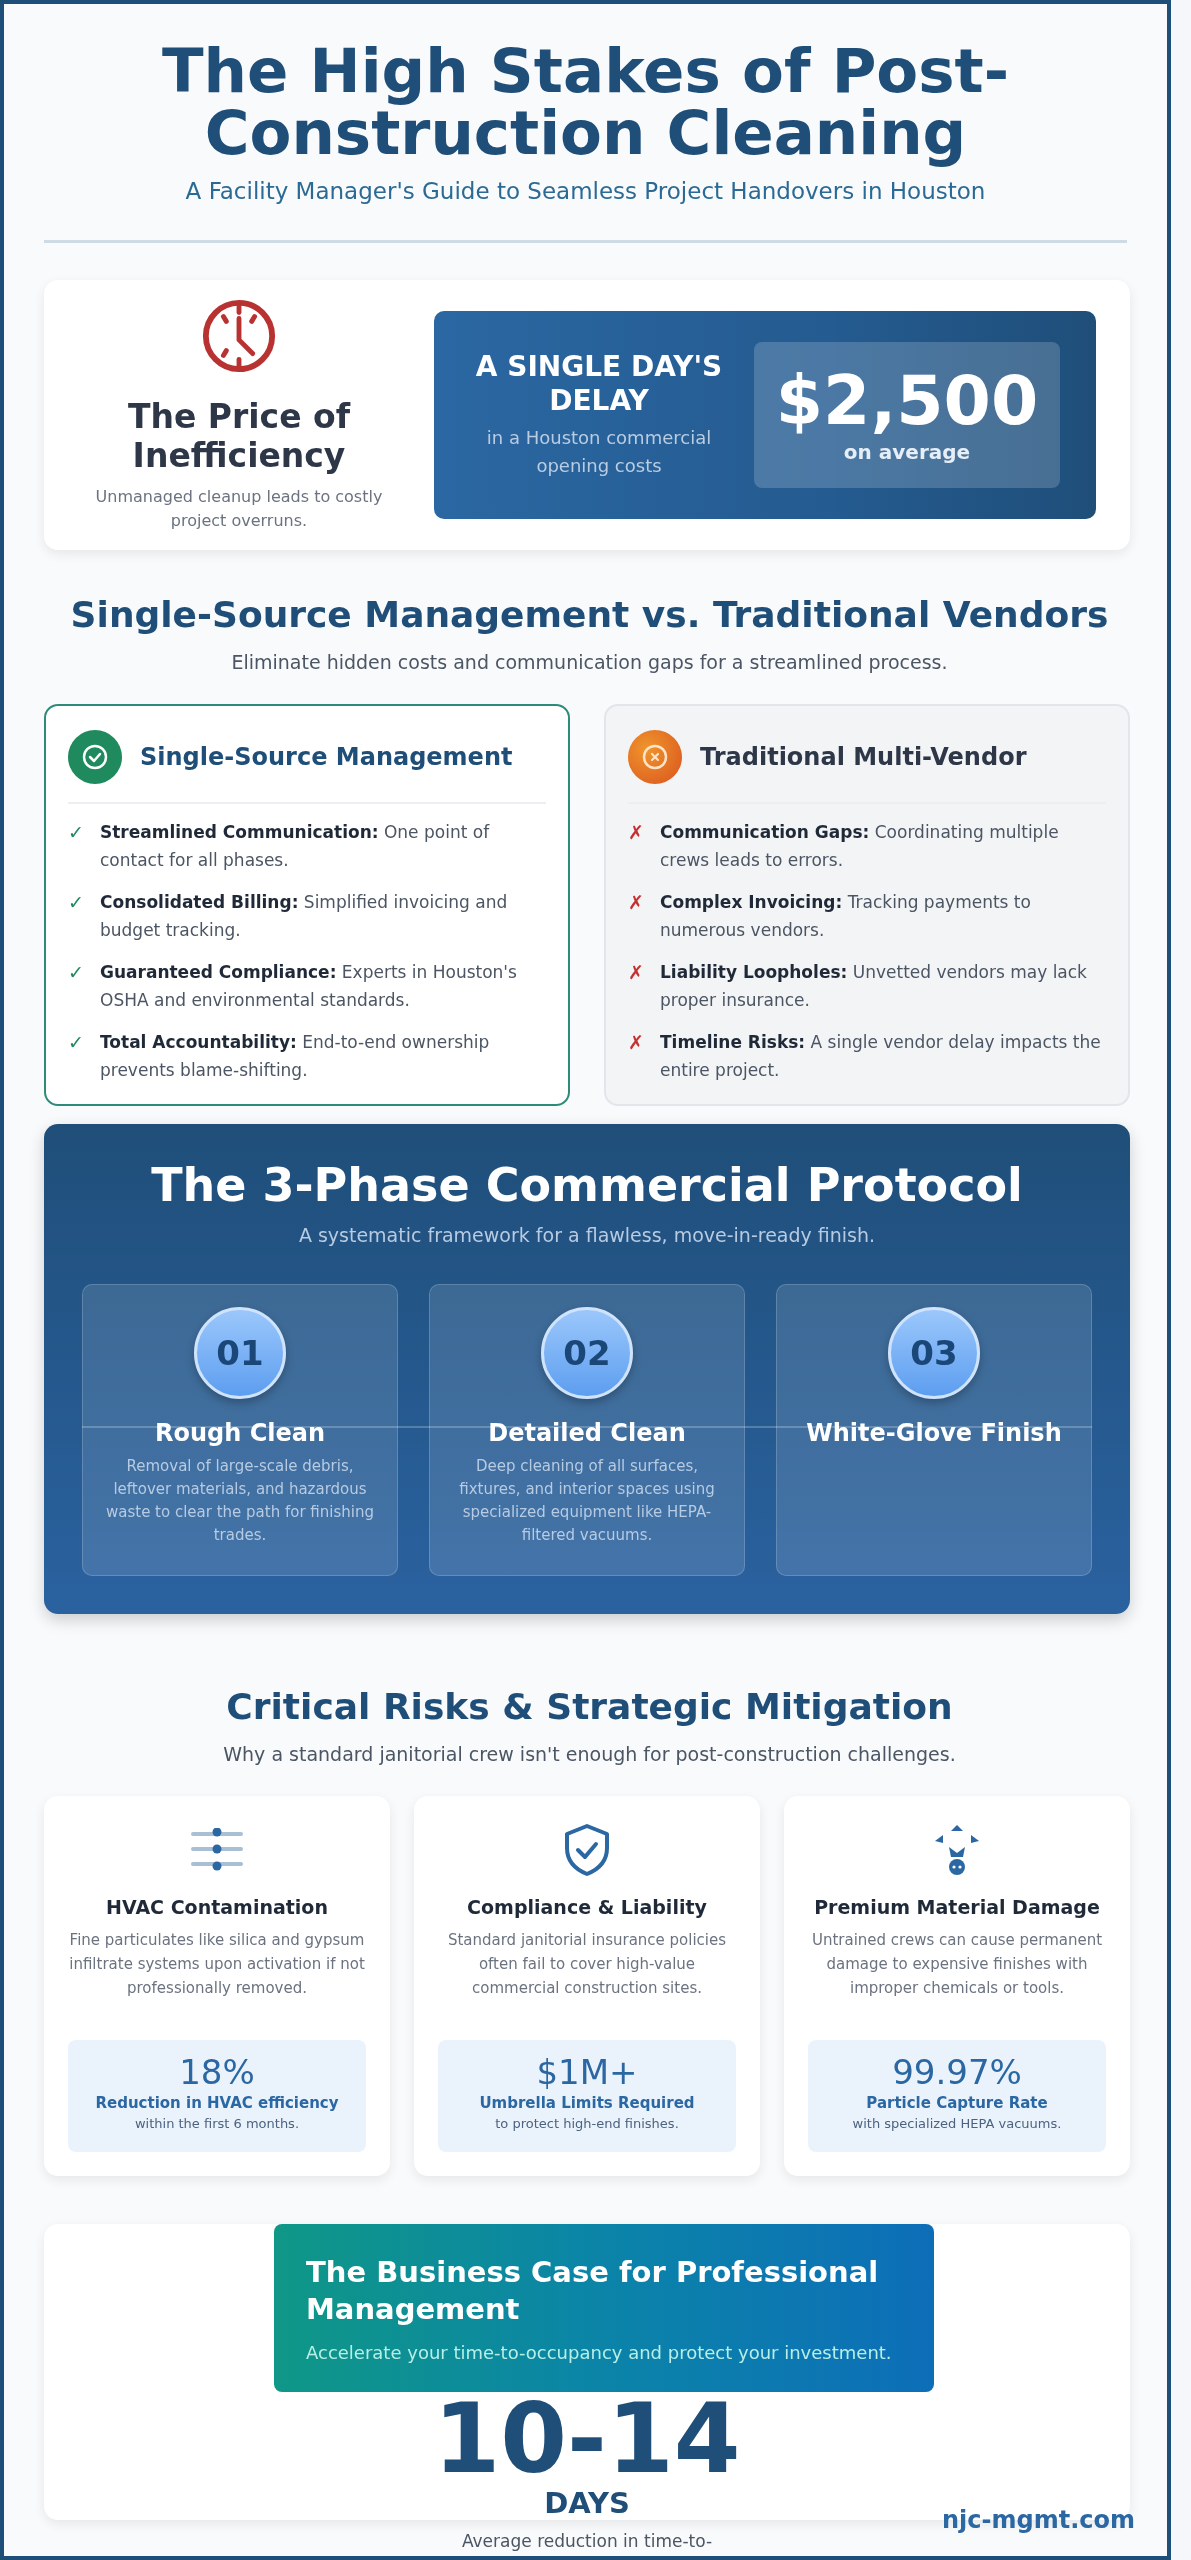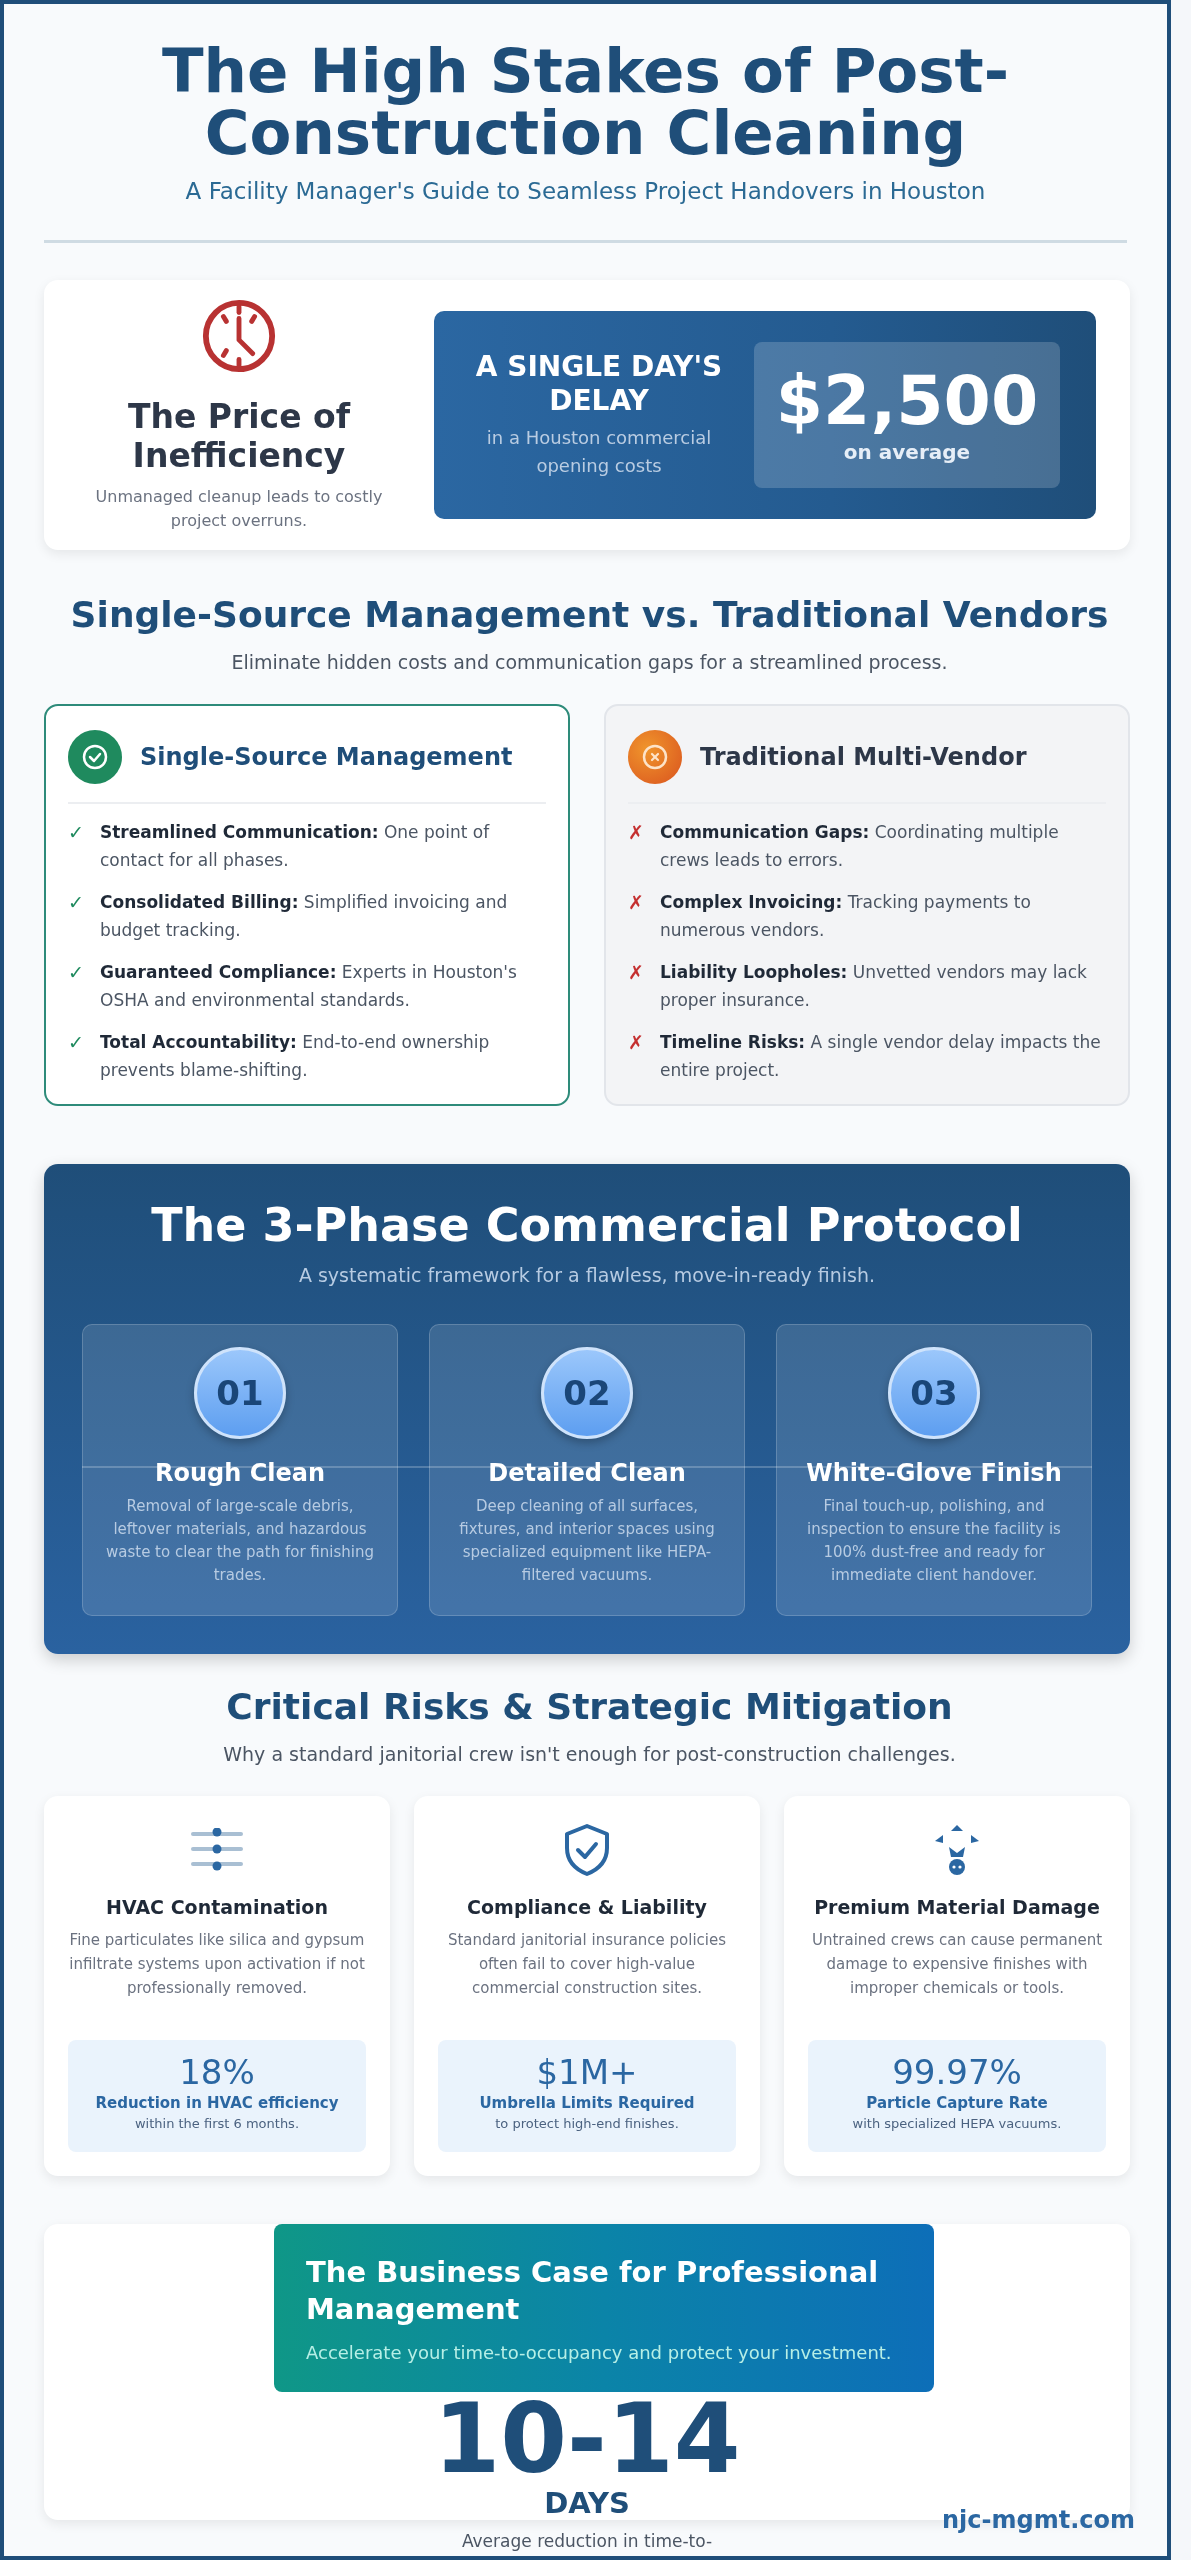--- a/index.html
+++ b/index.html
@@ -61,21 +61,21 @@
   .cmp-good .cmp-title { color: #1f4e79; }
   .cmp-bad .cmp-title { color: #2d3748; }
   .cmp-list { list-style: none; margin-top: 14px; }
   .cmp-item { display: flex; font-size: 17px; line-height: 28px; margin-bottom: 14px; color: #4b5563; }
   .cmp-mark { width: 32px; flex-shrink: 0; font-size: 19px; }
   .cmp-good .cmp-mark { color: #1f8a5e; }
   .cmp-bad .cmp-mark { color: #c53030; }
   .cmp-item b { color: #1f2937; }
 
   .protocol {
-    position: absolute; left: 40px; top: 1160px; width: 1086px; height: 490px;
+    position: absolute; left: 40px; top: 1120px; width: 1086px; height: 490px;
     border-radius: 14px; background: linear-gradient(180deg, #1f4e79 0%, #2a62a0 100%);
     box-shadow: 0 6px 16px rgba(0,0,0,0.18);
   }
   .proto-title { text-align: center; color: #fff; font-size: 46px; font-weight: bold; margin-top: 34px; }
   .proto-sub { text-align: center; color: #b7cbe2; font-size: 19px; margin-top: 12px; }
   .phases { position: absolute; top: 160px; left: 38px; width: 1010px; display: flex; justify-content: space-between; }
   .phase {
     width: 316px; height: 292px; border-radius: 10px;
     background: rgba(255,255,255,0.12); border: 1px solid rgba(255,255,255,0.18);
     text-align: center; padding-top: 22px; position: relative;
@@ -236,21 +236,20 @@
         <p class="phase-desc">Removal of large-scale debris, leftover materials, and hazardous waste to clear the path for finishing trades.</p>
       </div>
       <div class="phase">
         <div class="phase-num">02</div>
         <div class="phase-title">Detailed Clean</div>
         <p class="phase-desc">Deep cleaning of all surfaces, fixtures, and interior spaces using specialized equipment like HEPA-filtered vacuums.</p>
       </div>
       <div class="phase">
         <div class="phase-num">03</div>
         <div class="phase-title">White-Glove Finish</div>
-        <p class="phase-desc">Final touch-up, polishing, and inspection to ensure the facility is 100% dust-free and ready for immediate client handover.</p>
       </div>
     </div>
   </section>
 
   <div class="section-head" style="top:1682px;">
     <h2 class="section-title">Critical Risks &amp; Strategic Mitigation</h2>
     <p class="section-sub">Why a standard janitorial crew isn't enough for post-construction challenges.</p>
   </div>
 
   <section class="risks">

